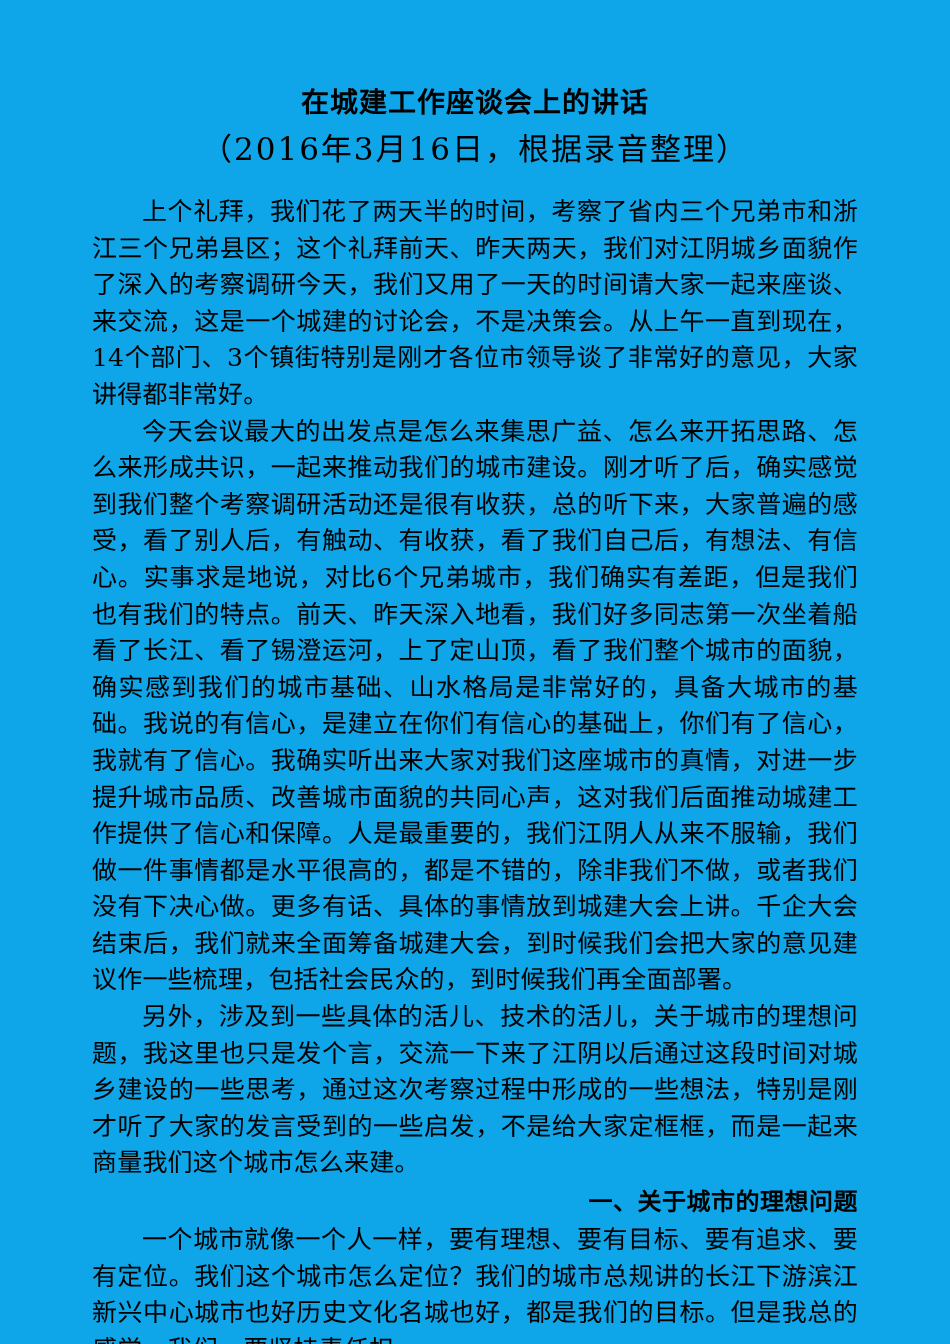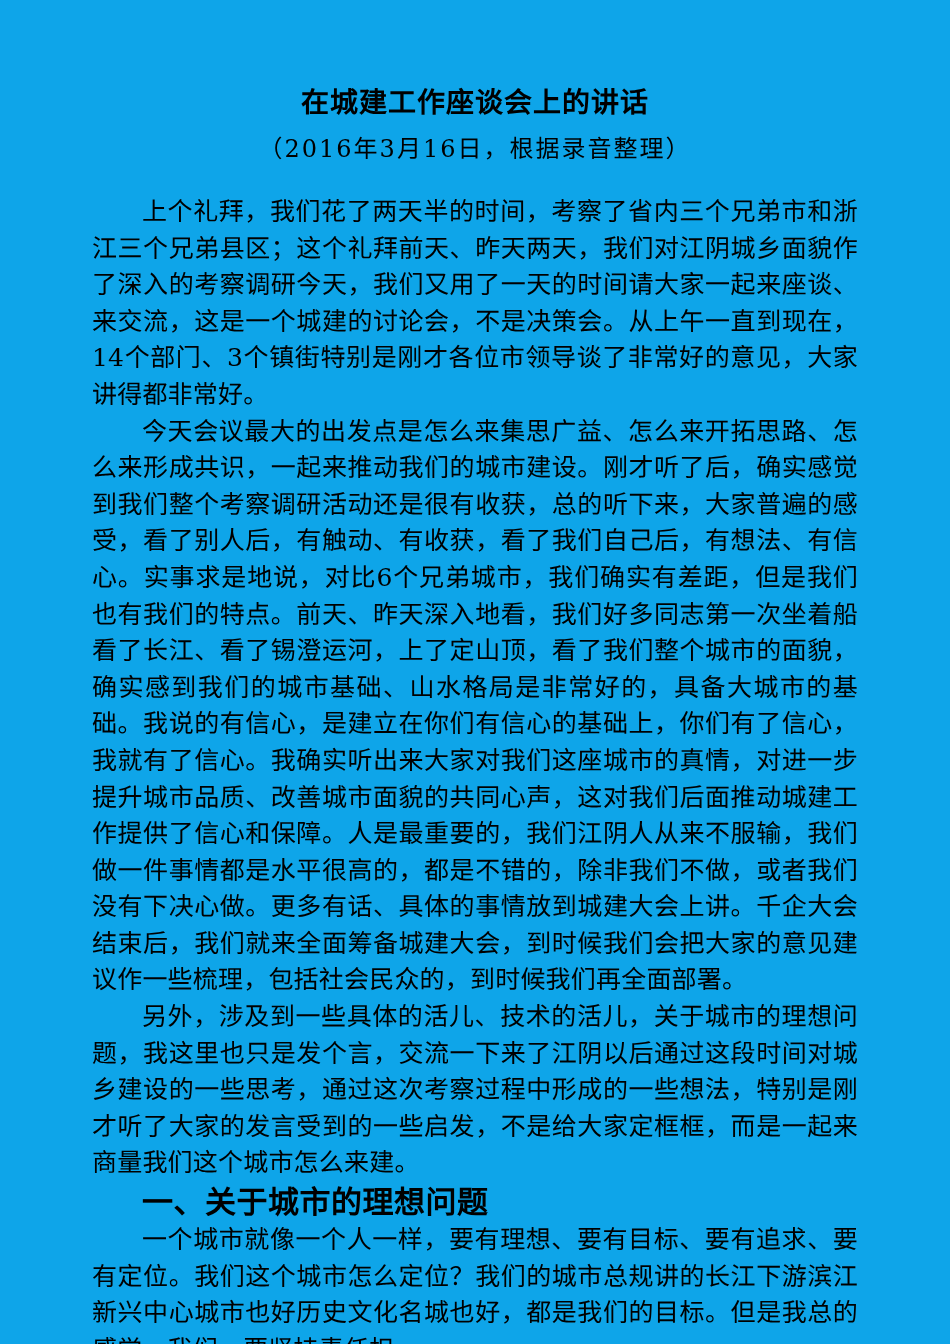--- a/index.html
+++ b/index.html
@@ -39,21 +39,21 @@
     color: #000000;
     padding-top: 86px;
     white-space: nowrap;
   }
 
   .doc-subtitle {
     margin: 0;
     padding: 0;
     text-align: center;
     font-family: "DejaVu Serif", "Liberation Serif", serif;
-    font-size: 24px;
+    font-size: 31px;
     line-height: 30px;
     letter-spacing: 2px;
     color: #000000;
     padding-top: 14px;
     white-space: nowrap;
   }
 
   
   .body-block {
     padding-top: 30px;
@@ -71,26 +71,27 @@
     text-indent: 50px;
     letter-spacing: 0.2px;
     word-break: break-all;
   }
 
   h2.section-heading {
     margin: 0;
     padding: 0;
     font-family: "DejaVu Sans", "Liberation Sans", sans-serif;
     font-weight: bold;
-    font-size: 31px;
+    font-size: 24px;
     line-height: 40px;
     color: #000000;
     text-indent: 50px;
     letter-spacing: 0.5px;
     white-space: nowrap;
+    text-align: right;
   }
 </style>
 </head>
 <body>
 
 <div class="page">
   <div class="content">
 
     <h1 class="doc-title">在城建工作座谈会上的讲话</h1>
 

